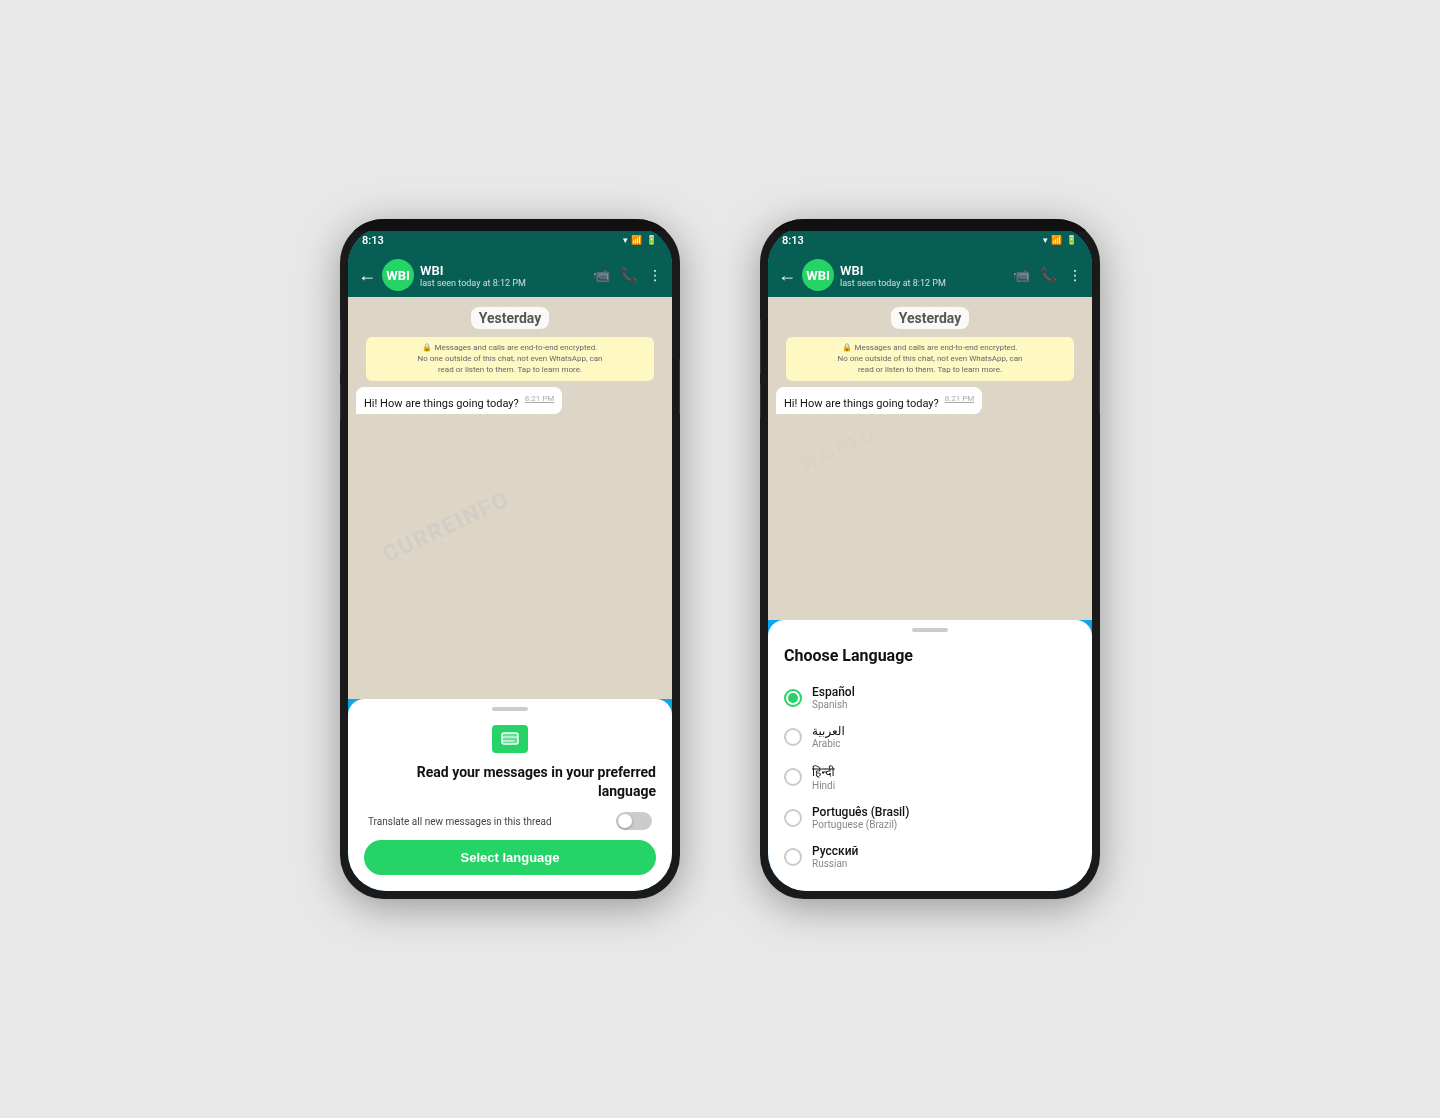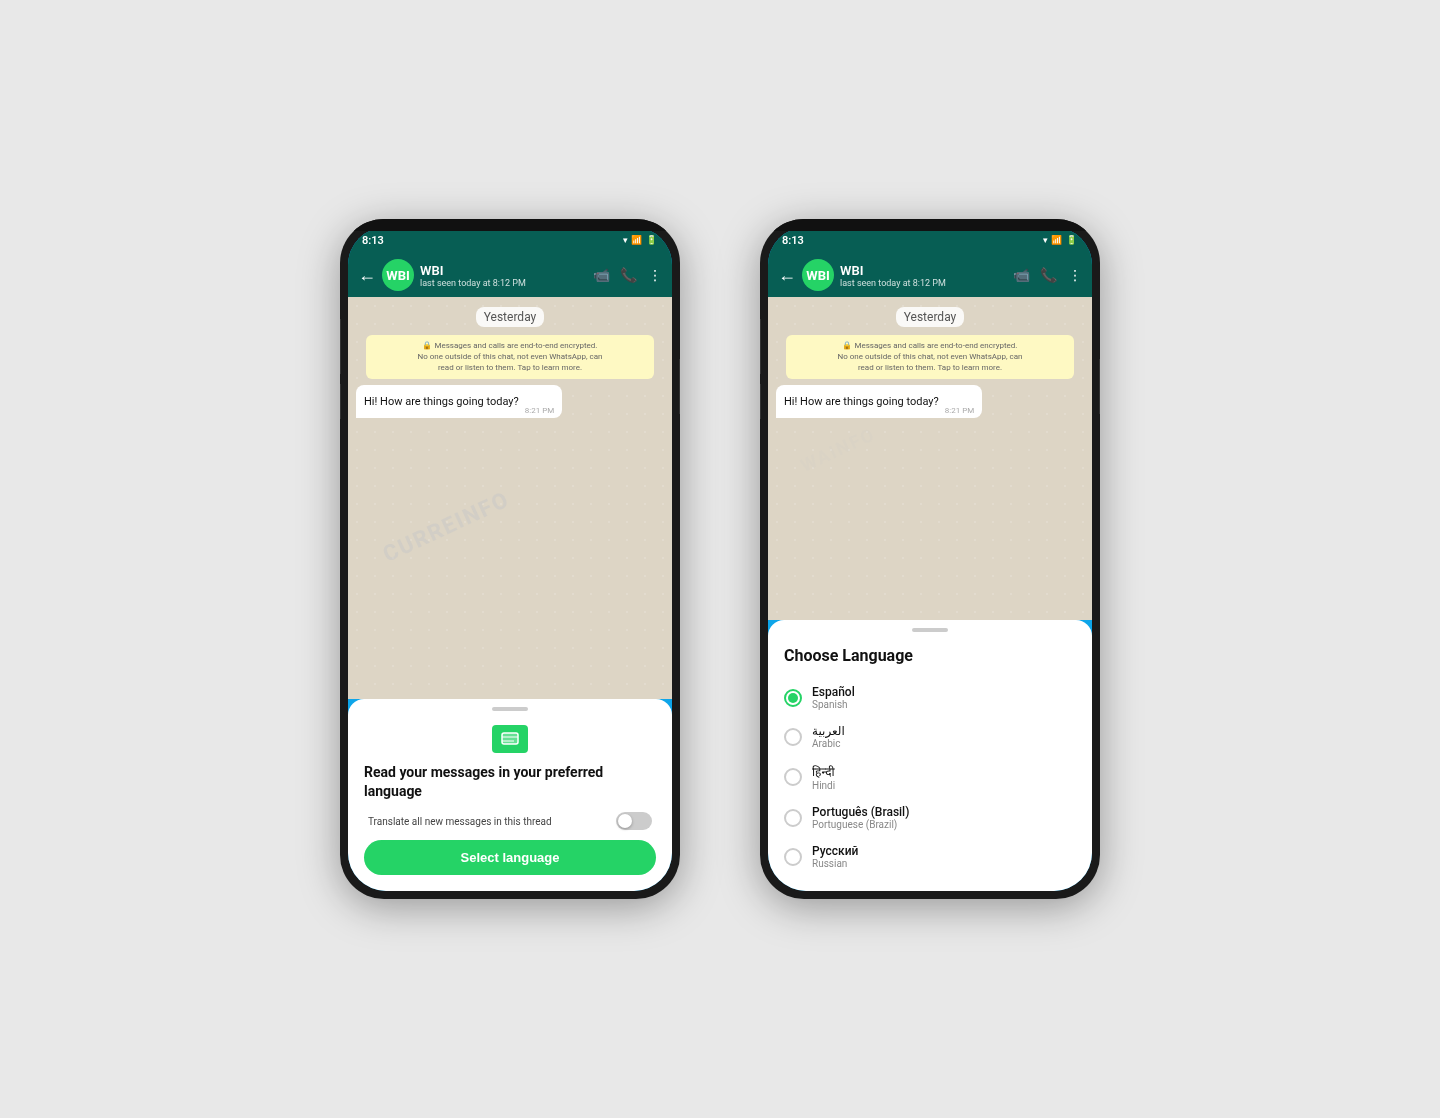--- a/index.html
+++ b/index.html
@@ -167,25 +167,26 @@
       display: flex;
       flex-direction: column;
       padding: 8px;
       gap: 6px;
       overflow: hidden;
       position: relative;
     }
     .date-badge {
       background: rgba(255,255,255,0.85);
       color: #555;
-      font-size: 12px;
+      font-size: 14px;
       padding: 3px 8px;
       border-radius: 8px;
       align-self: center;
       margin: 2px 0;
+      font-weight: bold;
     }
     .encryption-notice {
       background: #fef9c3;
       color: #666;
       font-size: 8px;
       padding: 5px 22px;
       border-radius: 6px;
       text-align: center;
       line-height: 1.4;
       margin: 0 10px;
@@ -200,21 +201,22 @@
     }
     .message-text {
       font-size: 11px;
       color: #111;
     }
     .message-time {
       font-size: 8px;
       color: #aaa;
       float: right;
       margin-left: 6px;
-      margin-top: 16px;
+      margin-top: 2px;
+      text-decoration: underline;
     }
 
     
     .bottom-sheet {
       background: #fff;
       border-radius: 16px 16px 0 0;
       flex-shrink: 0;
       padding: 8px 16px 16px;
       display: flex;
       flex-direction: column;
@@ -237,21 +239,21 @@
       border-radius: 4px;
       display: flex;
       align-items: center;
       justify-content: center;
       color: #fff;
       font-size: 16px;
     }
     .sheet-title-bold {
       font-size: 14px;
       font-weight: 700;
-      text-align: left;
+      text-align: right;
       color: #111;
       line-height: 1.4;
     }
     .toggle-row {
       display: flex;
       align-items: center;
       justify-content: space-between;
       width: 100%;
       padding: 0 4px;
     }

